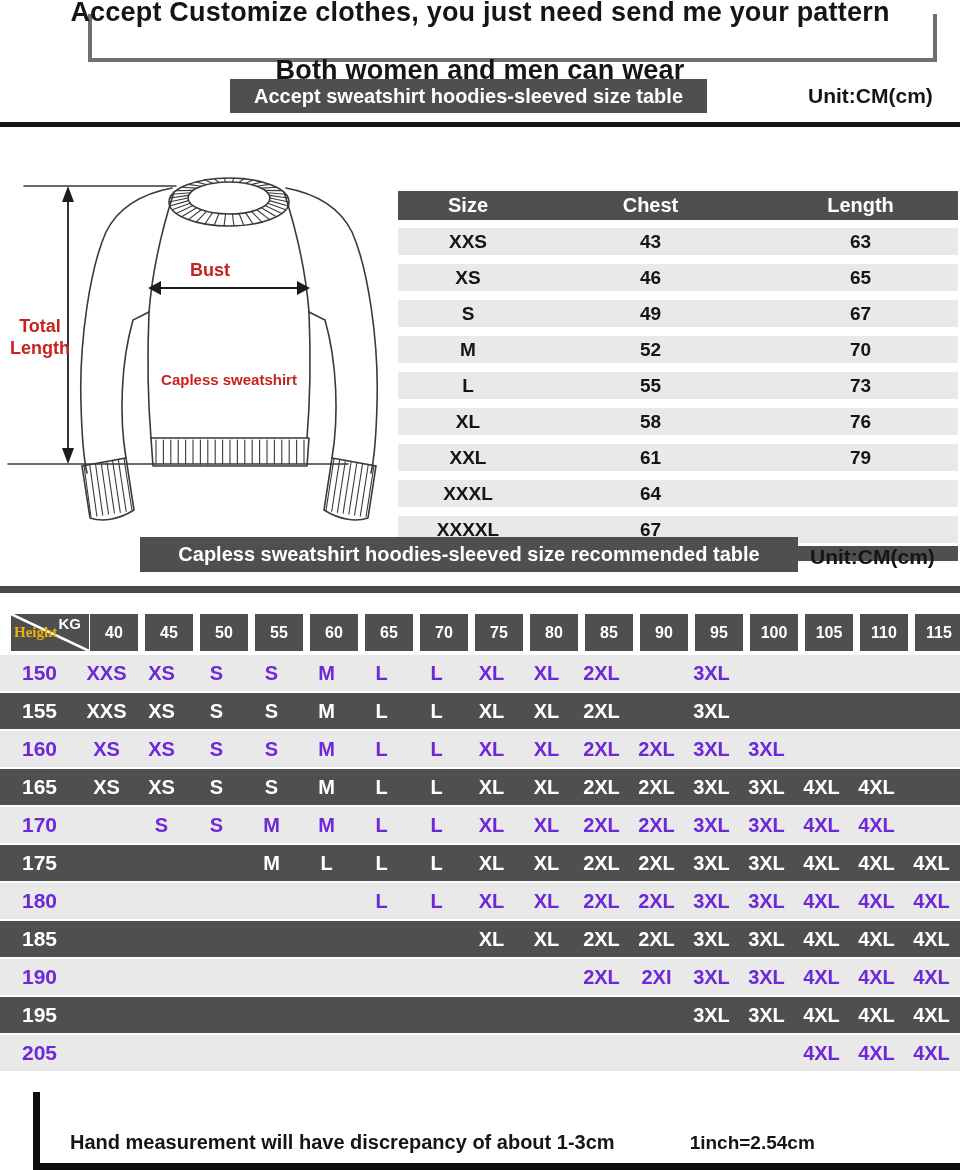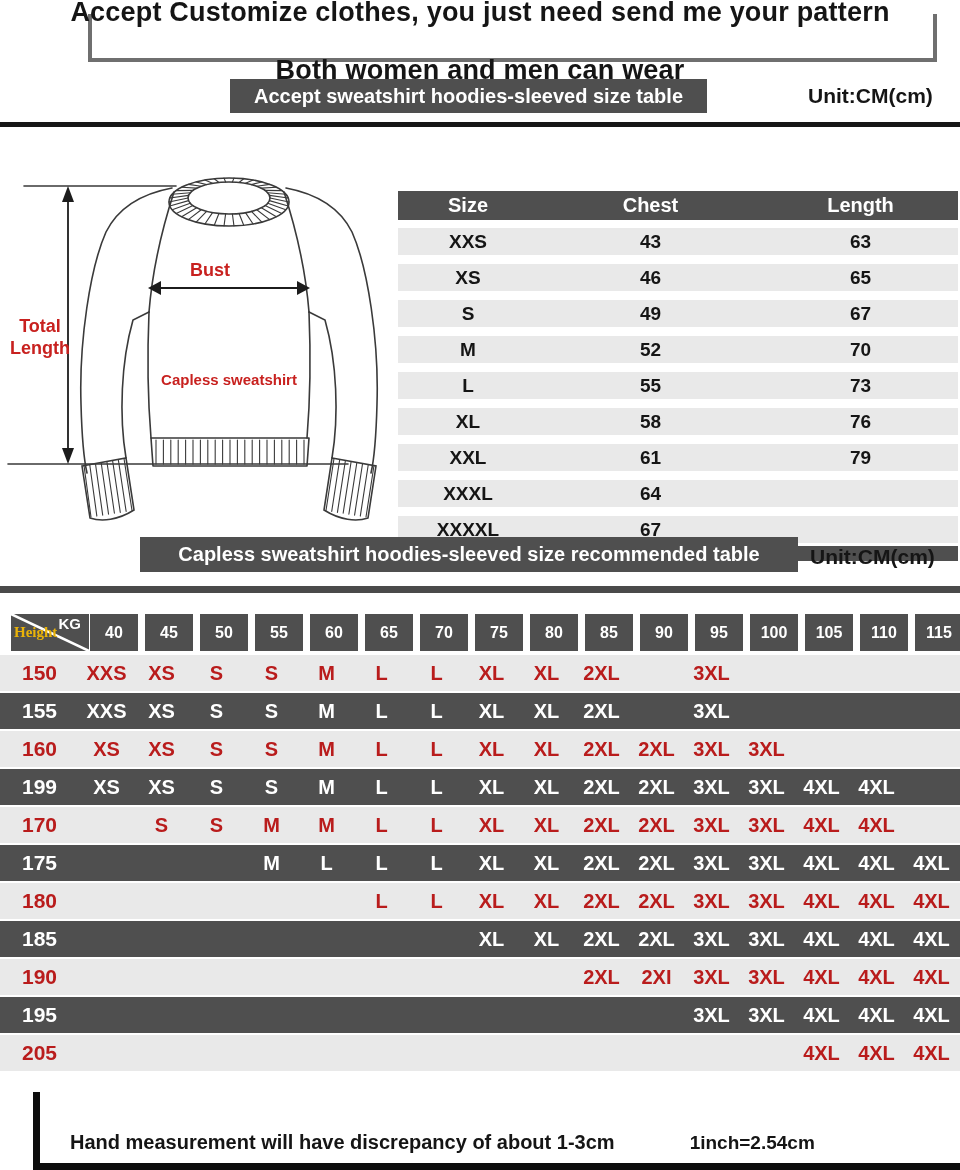--- a/index.html
+++ b/index.html
@@ -36,21 +36,21 @@
   .matrix{position:absolute;left:0;top:614px;width:960px;}
   .mx-header{position:relative;height:37px;margin-bottom:4px;margin-left:11px;}
   .mx-corner{position:absolute;left:0;top:0;width:78px;height:37px;background:var(--c-dark);}
   .mx-corner svg{position:absolute;left:0;top:0;}
   .mx-kg{position:absolute;right:8px;top:1px;color:#fff;font-size:15px;}
   .mx-height{position:absolute;left:3px;bottom:10px;color:#eab308;font-size:15px;font-family:Liberation Serif, serif;}
   .mx-weights{position:absolute;left:79px;top:0;display:flex;}
   .mx-wcell{width:48px;height:37px;margin-right:7px;background:var(--c-dark);color:#fff;
     font-size:16px;text-align:center;line-height:37px;}
   .mx-row{height:36px;margin-bottom:2px;display:flex;}
-  .mx-row.light{background:var(--c-light);color:#b91c1c;}
+  .mx-row.light{background:var(--c-light);color:#6d28d9;}
   .mx-row.dark{background:var(--c-dark);color:#fff;}
   .mx-h{width:79px;text-align:center;line-height:36px;font-size:21px;}
   .mx-c{width:55px;text-align:center;line-height:36px;font-size:20px;}
   
   .note{position:absolute;left:33px;top:1092px;width:924px;height:71px;
     border-left:7px solid #0d0d0d;border-bottom:7px solid #0d0d0d;}
   .note-text{position:absolute;left:30px;bottom:9px;font-size:20px;white-space:nowrap;}
   .conv{margin-left:75px;font-size:19px;}
   svg text{font-family:"Liberation Sans",sans-serif;}
 </style>
@@ -316,21 +316,21 @@
         <div class="mx-c">XL</div>
         <div class="mx-c">2XL</div>
         <div class="mx-c">2XL</div>
         <div class="mx-c">3XL</div>
         <div class="mx-c">3XL</div>
         <div class="mx-c"></div>
         <div class="mx-c"></div>
         <div class="mx-c"></div>
       </div>
       <div class="mx-row dark">
-        <div class="mx-h">199</div>
+        <div class="mx-h">165</div>
         <div class="mx-c">XS</div>
         <div class="mx-c">XS</div>
         <div class="mx-c">S</div>
         <div class="mx-c">S</div>
         <div class="mx-c">M</div>
         <div class="mx-c">L</div>
         <div class="mx-c">L</div>
         <div class="mx-c">XL</div>
         <div class="mx-c">XL</div>
         <div class="mx-c">2XL</div>

